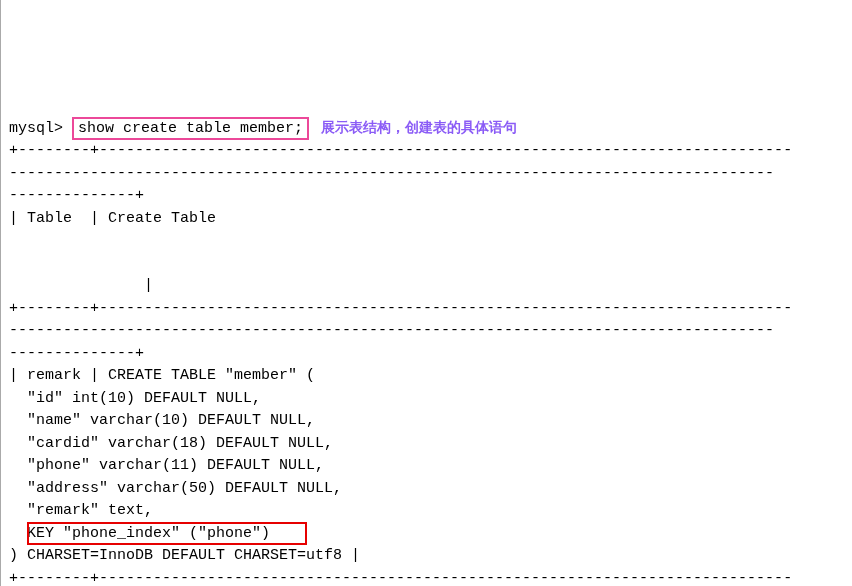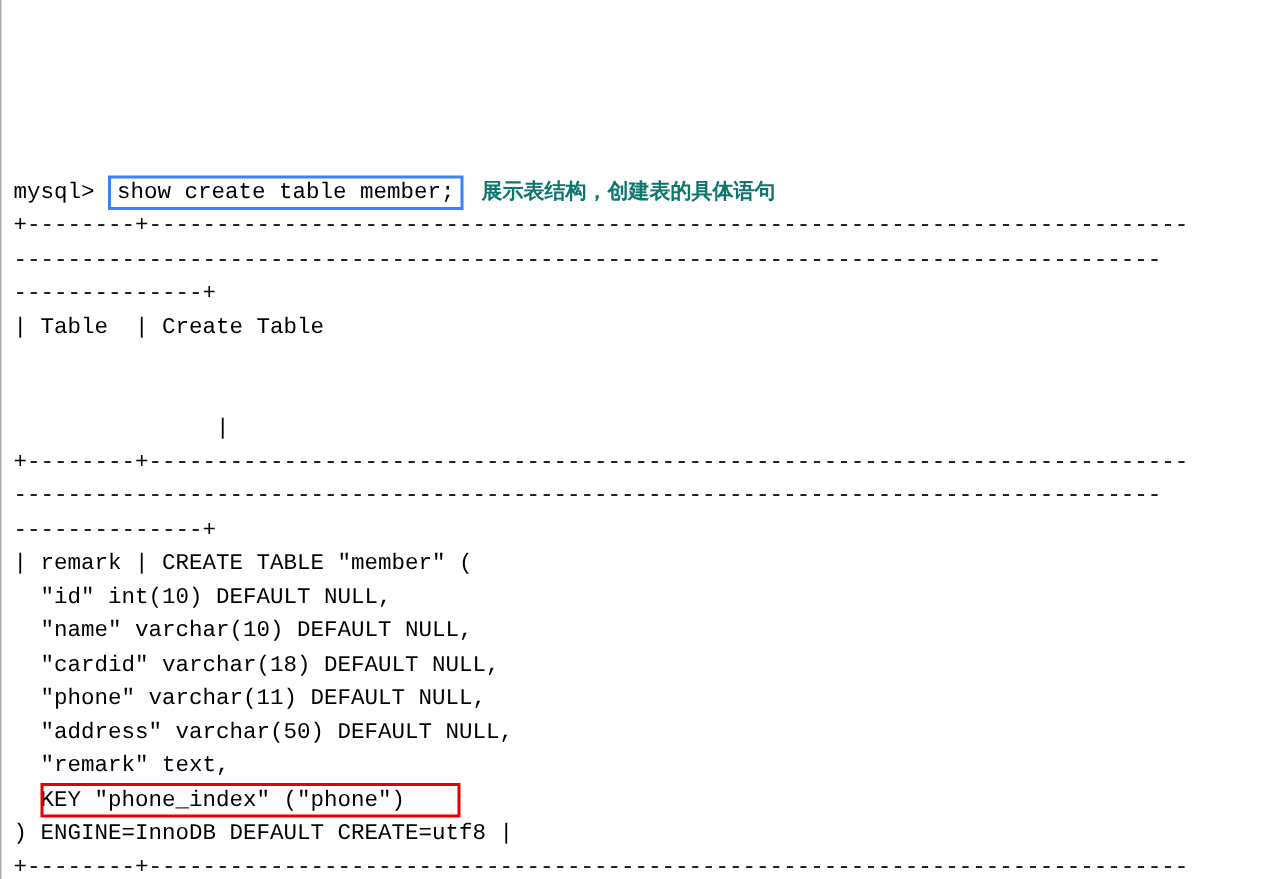--- a/index.html
+++ b/index.html
@@ -11,27 +11,27 @@
       padding: 4px 8px;
       white-space: pre;
       color: #000;
       width: 852px;
       overflow: hidden;
       border-left: 1px solid #aaa;
     }
     .terminal-content { position: relative; }
     .prompt { display: inline; }
     .highlight-box {
-      border: 2px solid #3b82f6;
+      border: 2px solid #ec4899;
       padding: 0 4px;
       display: inline-block;
       line-height: 1.3;
     }
     .annotation {
-      color: #0f766e;
+      color: #8b5cf6;
       font-weight: bold;
       font-family: Liberation Mono, monospace;
       font-size: 14px;
       margin-left: 12px;
     }
     .key-line-wrapper { position: relative; display: inline-block; }
     .key-highlight {
       position: absolute;
       border: 2px solid #e60000;
       left: 18px;
@@ -59,19 +59,19 @@
 <span>-------------------------------------------------------------------------------------</span>
 <span>--------------+</span>
 <span>| remark | CREATE TABLE "member" (</span>
 <span>  "id" int(10) DEFAULT NULL,</span>
 <span>  "name" varchar(10) DEFAULT NULL,</span>
 <span>  "cardid" varchar(18) DEFAULT NULL,</span>
 <span>  "phone" varchar(11) DEFAULT NULL,</span>
 <span>  "address" varchar(50) DEFAULT NULL,</span>
 <span>  "remark" text,</span>
 <span class="key-line-wrapper"><span>  KEY "phone_index" ("phone")</span><span class="key-highlight"></span></span>
-<span>) ENGINE=InnoDB DEFAULT CREATE=utf8 |</span>
+<span>) CHARSET=InnoDB DEFAULT CHARSET=utf8 |</span>
 <span>+--------+-----------------------------------------------------------------------------</span>
 
 </div>
 
 
 
 
 </body></html>

